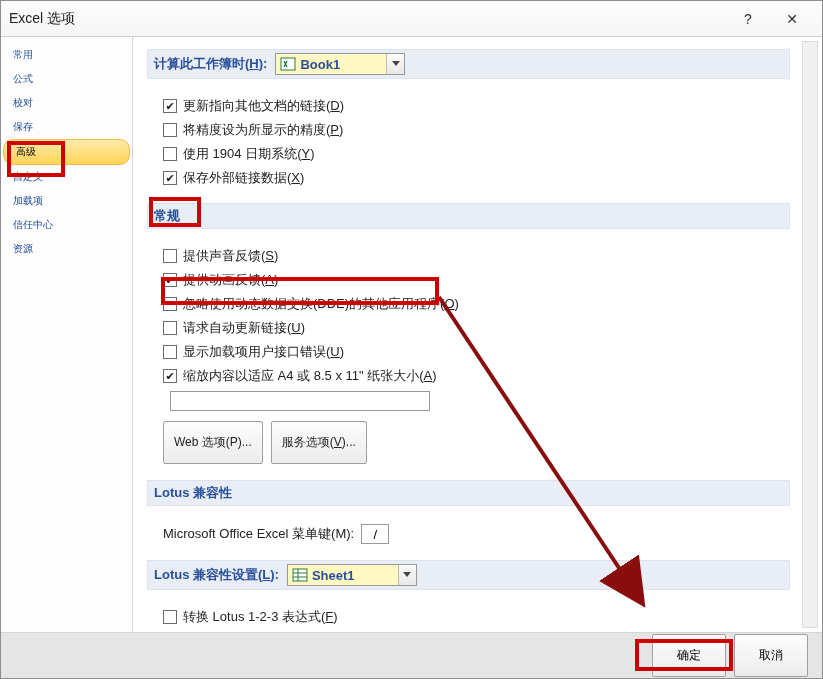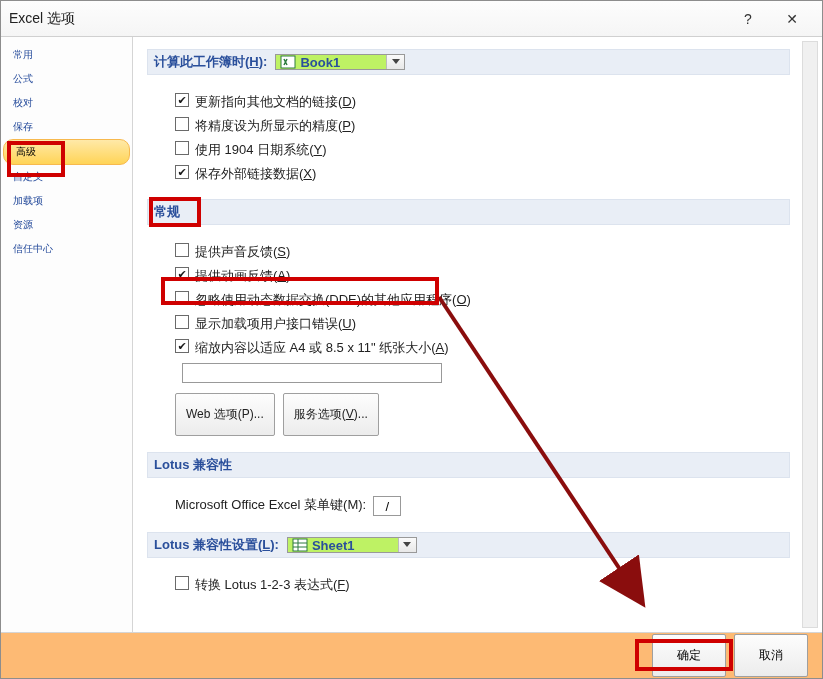--- a/index.html
+++ b/index.html
@@ -11,32 +11,32 @@
   .body { flex: 1; display: flex; overflow: hidden; background: #fff; }
   .sidebar { width: 132px; border-right: 1px solid #d5d5d5; padding: 6px 0; background: #fdfdfd; }
   .sidebar-item { padding: 5px 12px; font-size: 10px; color: #23499a; cursor: default; }
   .sidebar-item.selected { background: linear-gradient(#ffe9a8,#ffd457); color: #000; border: 1px solid #f7b94e; border-radius: 10px; margin: 0 2px; }
   .content { flex: 1; overflow: hidden; position: relative; }
   .scroll { position: absolute; top: 4px; left: 4px; right: 22px; bottom: 4px; overflow-y: auto; }
   .scrollbar { position: absolute; right: 4px; top: 4px; bottom: 4px; width: 16px; background: #f0f0f0; border: 1px solid #dcdcdc; }
   .section { margin: 8px 10px 16px 10px; }
   .section-head { background: #e9eef6; border: 1px solid #dce3ee; padding: 3px 6px; font-size: 13px; color: #2a4f9b; font-weight: bold; display: flex; align-items: center; gap: 8px; }
   .section-body { padding: 12px 8px 0 16px; font-size: 13px; color: #222; }
-  .row { display: flex; margin: 6px 12px; }
+  .row { display: flex; align-items: center; margin: 6px 0; }
   .chk { width: 14px; height: 14px; border: 1px solid #6a6a6a; background: #fff; display: inline-flex; align-items: center; justify-content: center; margin-right: 6px; flex: 0 0 14px; }
   .chk.checked::after { content: "✔"; font-size: 11px; line-height: 11px; color: #1a1a1a; }
   .underline { text-decoration: underline; }
   .btn { border: 1px solid #9f9f9f; background: linear-gradient(#fdfdfd,#ececec); padding: 12px 10px; font-size: 12px; cursor: default; border-radius: 2px; }
-  .combo { display: inline-flex; align-items: center; border: 1px solid #999; background: #bef264; height: 16px; }
+  .combo { display: inline-flex; align-items: center; border: 1px solid #999; background: #fef9c3; height: 22px; }
   .combo .val { padding: 0 8px 0 4px; font-size: 13px; min-width: 110px; display: flex; align-items: center; gap: 4px; }
   .combo .arrow { border-left: 1px solid #bbb; width: 18px; height: 100%; display: flex; align-items: center; justify-content: center; background: linear-gradient(#fafafa,#e8e8e8); }
   .arrow svg { width: 8px; height: 6px; }
   .input-sm { border: 1px solid #999; width: 28px; height: 20px; text-align: center; font-size: 13px; padding: 0; background: #fff; }
   .input-med { border: 1px solid #999; width: 260px; height: 20px; font-size: 13px; padding: 0 4px; background: #fff; }
-  .footer { height: 46px; border-top: 1px solid #d5d5d5; display: flex; align-items: center; justify-content: flex-end; gap: 8px; padding: 0 14px; background: #fdba74; }
+  .footer { height: 46px; border-top: 1px solid #d5d5d5; display: flex; align-items: center; justify-content: flex-end; gap: 8px; padding: 0 14px; background: #e5e5e5; }
   .footer .btn { min-width: 74px; text-align: center; }
   .redbox { border: 4px solid #cf0000; position: absolute; pointer-events: none; z-index: 20; }
   .arrow-svg { position: absolute; z-index: 19; pointer-events: none; }
   .icon-excel { width: 16px; height: 16px; }
 </style>
 </head>
 <body>
 
 <div class="dialog">
   <div class="titlebar">
@@ -47,22 +47,22 @@
   </div>
   <div class="body">
     <div class="sidebar">
       <div class="sidebar-item">常用</div>
       <div class="sidebar-item">公式</div>
       <div class="sidebar-item">校对</div>
       <div class="sidebar-item">保存</div>
       <div class="sidebar-item selected">高级</div>
       <div class="sidebar-item">自定义</div>
       <div class="sidebar-item">加载项</div>
+      <div class="sidebar-item">信任中心</div>
       <div class="sidebar-item">资源</div>
-      <div class="sidebar-item">信任中心</div>
     </div>
 
     <div class="content">
       <div class="scroll">
 
         <div class="section">
           <div class="section-head">
             <span>计算此工作簿时(<span class="underline">H</span>):</span>
             <span class="combo">
               <span class="val">
@@ -108,20 +108,24 @@
                 <span class="chk"></span>
                 <span>提供声音反馈(<span class="underline">S</span>)</span>
               </div>
             <div class="row">
                 <span class="chk checked"></span>
                 <span>提供动画反馈(<span class="underline">A</span>)</span>
               </div>
             <div class="row">
                 <span class="chk"></span>
                 <span>忽略使用动态数据交换(DDE)的其他应用程序(<span class="underline">O</span>)</span>
+              </div>
+            <div class="row">
+                <span class="chk"></span>
+                <span>请求自动更新链接(<span class="underline">U</span>)</span>
               </div>
             <div class="row">
                 <span class="chk"></span>
                 <span>显示加载项用户接口错误(<span class="underline">U</span>)</span>
               </div>
             <div class="row">
                 <span class="chk checked"></span>
                 <span>缩放内容以适应 A4 或 8.5 x 11" 纸张大小(<span class="underline">A</span>)</span>
               </div>
             <div class="row">&nbsp;&nbsp;<input class="input-med" value="" style=""></div>

